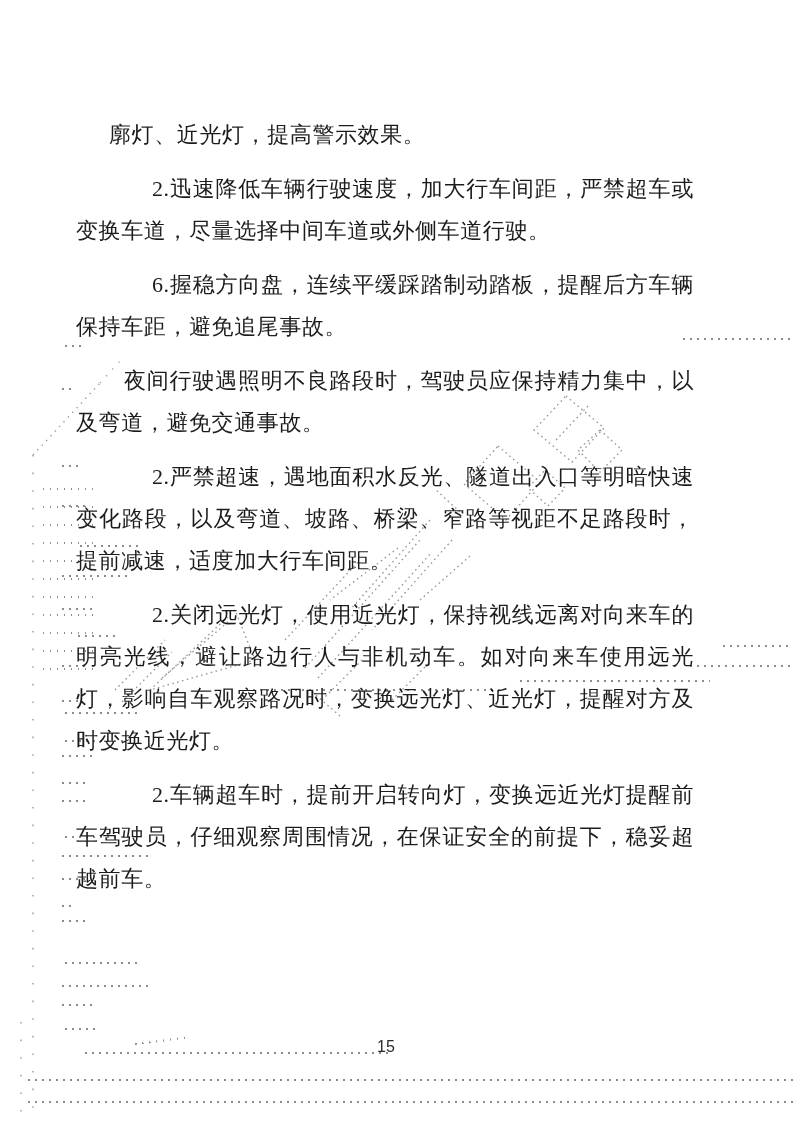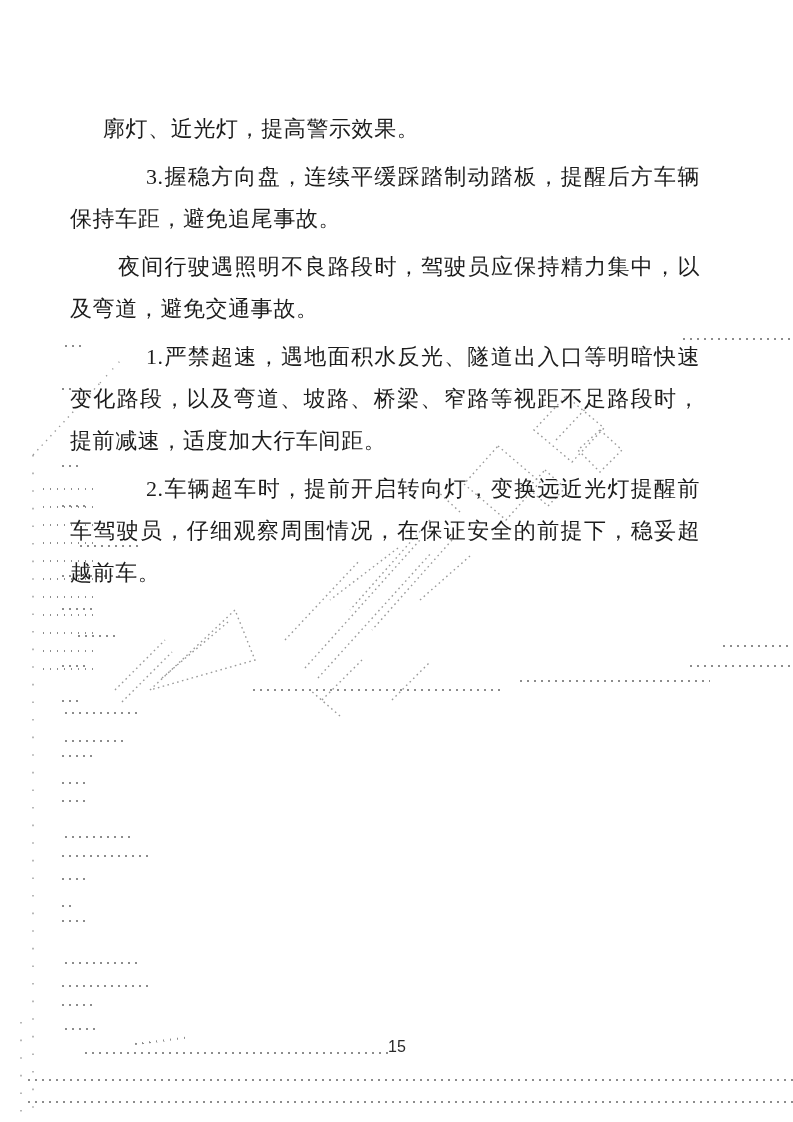--- a/index.html
+++ b/index.html
@@ -10,35 +10,35 @@
     overflow:hidden;
     font-family:"Liberation Serif","DejaVu Serif",serif;
     color:#1c1c1c;
   }
   
   .textblock{
     position:absolute;
     left:64px;top:102px;width:642px;
   }
   .textblock p{
-    margin:6px;
+    margin:12px;
     font-size:22px;
     line-height:42px;
     letter-spacing:0.6px;
     text-align:justify;
     text-justify:inter-ideograph;
     color:#1c1c1c;
   }
   .ind-cont{text-indent:33px;}
   .ind-num{text-indent:76px;}
   .ind-plain{text-indent:48px;}
   
   .pagenum{
     position:absolute;
-    left:388px;top:1038px;
+    left:377px;top:1038px;
     font-size:16px;
     font-family:"Liberation Sans","DejaVu Sans",sans-serif;
     color:#2a2a2a;
   }
   
   .wm{position:absolute;left:0;top:0;pointer-events:none;}
   .artifacts{position:absolute;left:0;top:0;width:793px;height:1122px;pointer-events:none;}
   .dotline{
     position:absolute;height:2px;
     background:repeating-linear-gradient(90deg,#8c8c8c 0 1.6px,transparent 1.6px 7px);
@@ -123,20 +123,22 @@
       <div class="dotline" style="left: 723px; top: 645px; width: 70px;"></div>
       <div class="dotline" style="left: 690px; top: 665px; width: 103px;"></div>
       <div class="dotline" style="left: 85px; top: 1052px; width: 305px;"></div>
       <div class="dotline slant" style="left: 135px; top: 1043px; width: 55px;"></div>
       <div class="dotline" style="left: 28px; top: 1079px; width: 765px;"></div>
       <div class="dotline" style="left: 28px; top: 1101px; width: 765px;"></div>
     </div>
 
   <main class="textblock" id="textblock">
       <p class="ind-cont">廓灯、近光灯，提高警示效果。</p>
-      <p class="ind-num">3.握稳方向盘，连续平缓踩踏制动踏板，提醒后方车辆保持车距，避免追尾事故。</p>
+      <p class="ind-num">2.迅速降低车辆行驶速度，加大行车间距，严禁超车或变换车道，尽量选择中间车道或外侧车道行驶。</p>
+      <p class="ind-num">6.握稳方向盘，连续平缓踩踏制动踏板，提醒后方车辆保持车距，避免追尾事故。</p>
       <p class="ind-plain">夜间行驶遇照明不良路段时，驾驶员应保持精力集中，以及弯道，避免交通事故。</p>
-      <p class="ind-num">1.严禁超速，遇地面积水反光、隧道出入口等明暗快速变化路段，以及弯道、坡路、桥梁、窄路等视距不足路段时，提前减速，适度加大行车间距。</p>
+      <p class="ind-num">2.严禁超速，遇地面积水反光、隧道出入口等明暗快速变化路段，以及弯道、坡路、桥梁、窄路等视距不足路段时，提前减速，适度加大行车间距。</p>
+      <p class="ind-num">2.关闭远光灯，使用近光灯，保持视线远离对向来车的明亮光线，避让路边行人与非机动车。如对向来车使用远光灯，影响自车观察路况时，变换远光灯、近光灯，提醒对方及时变换近光灯。</p>
       <p class="ind-num">2.车辆超车时，提前开启转向灯，变换远近光灯提醒前车驾驶员，仔细观察周围情况，在保证安全的前提下，稳妥超越前车。</p>
     </main>
 
   <div class="pagenum">15</div>
 </div>
 
 </body></html>

